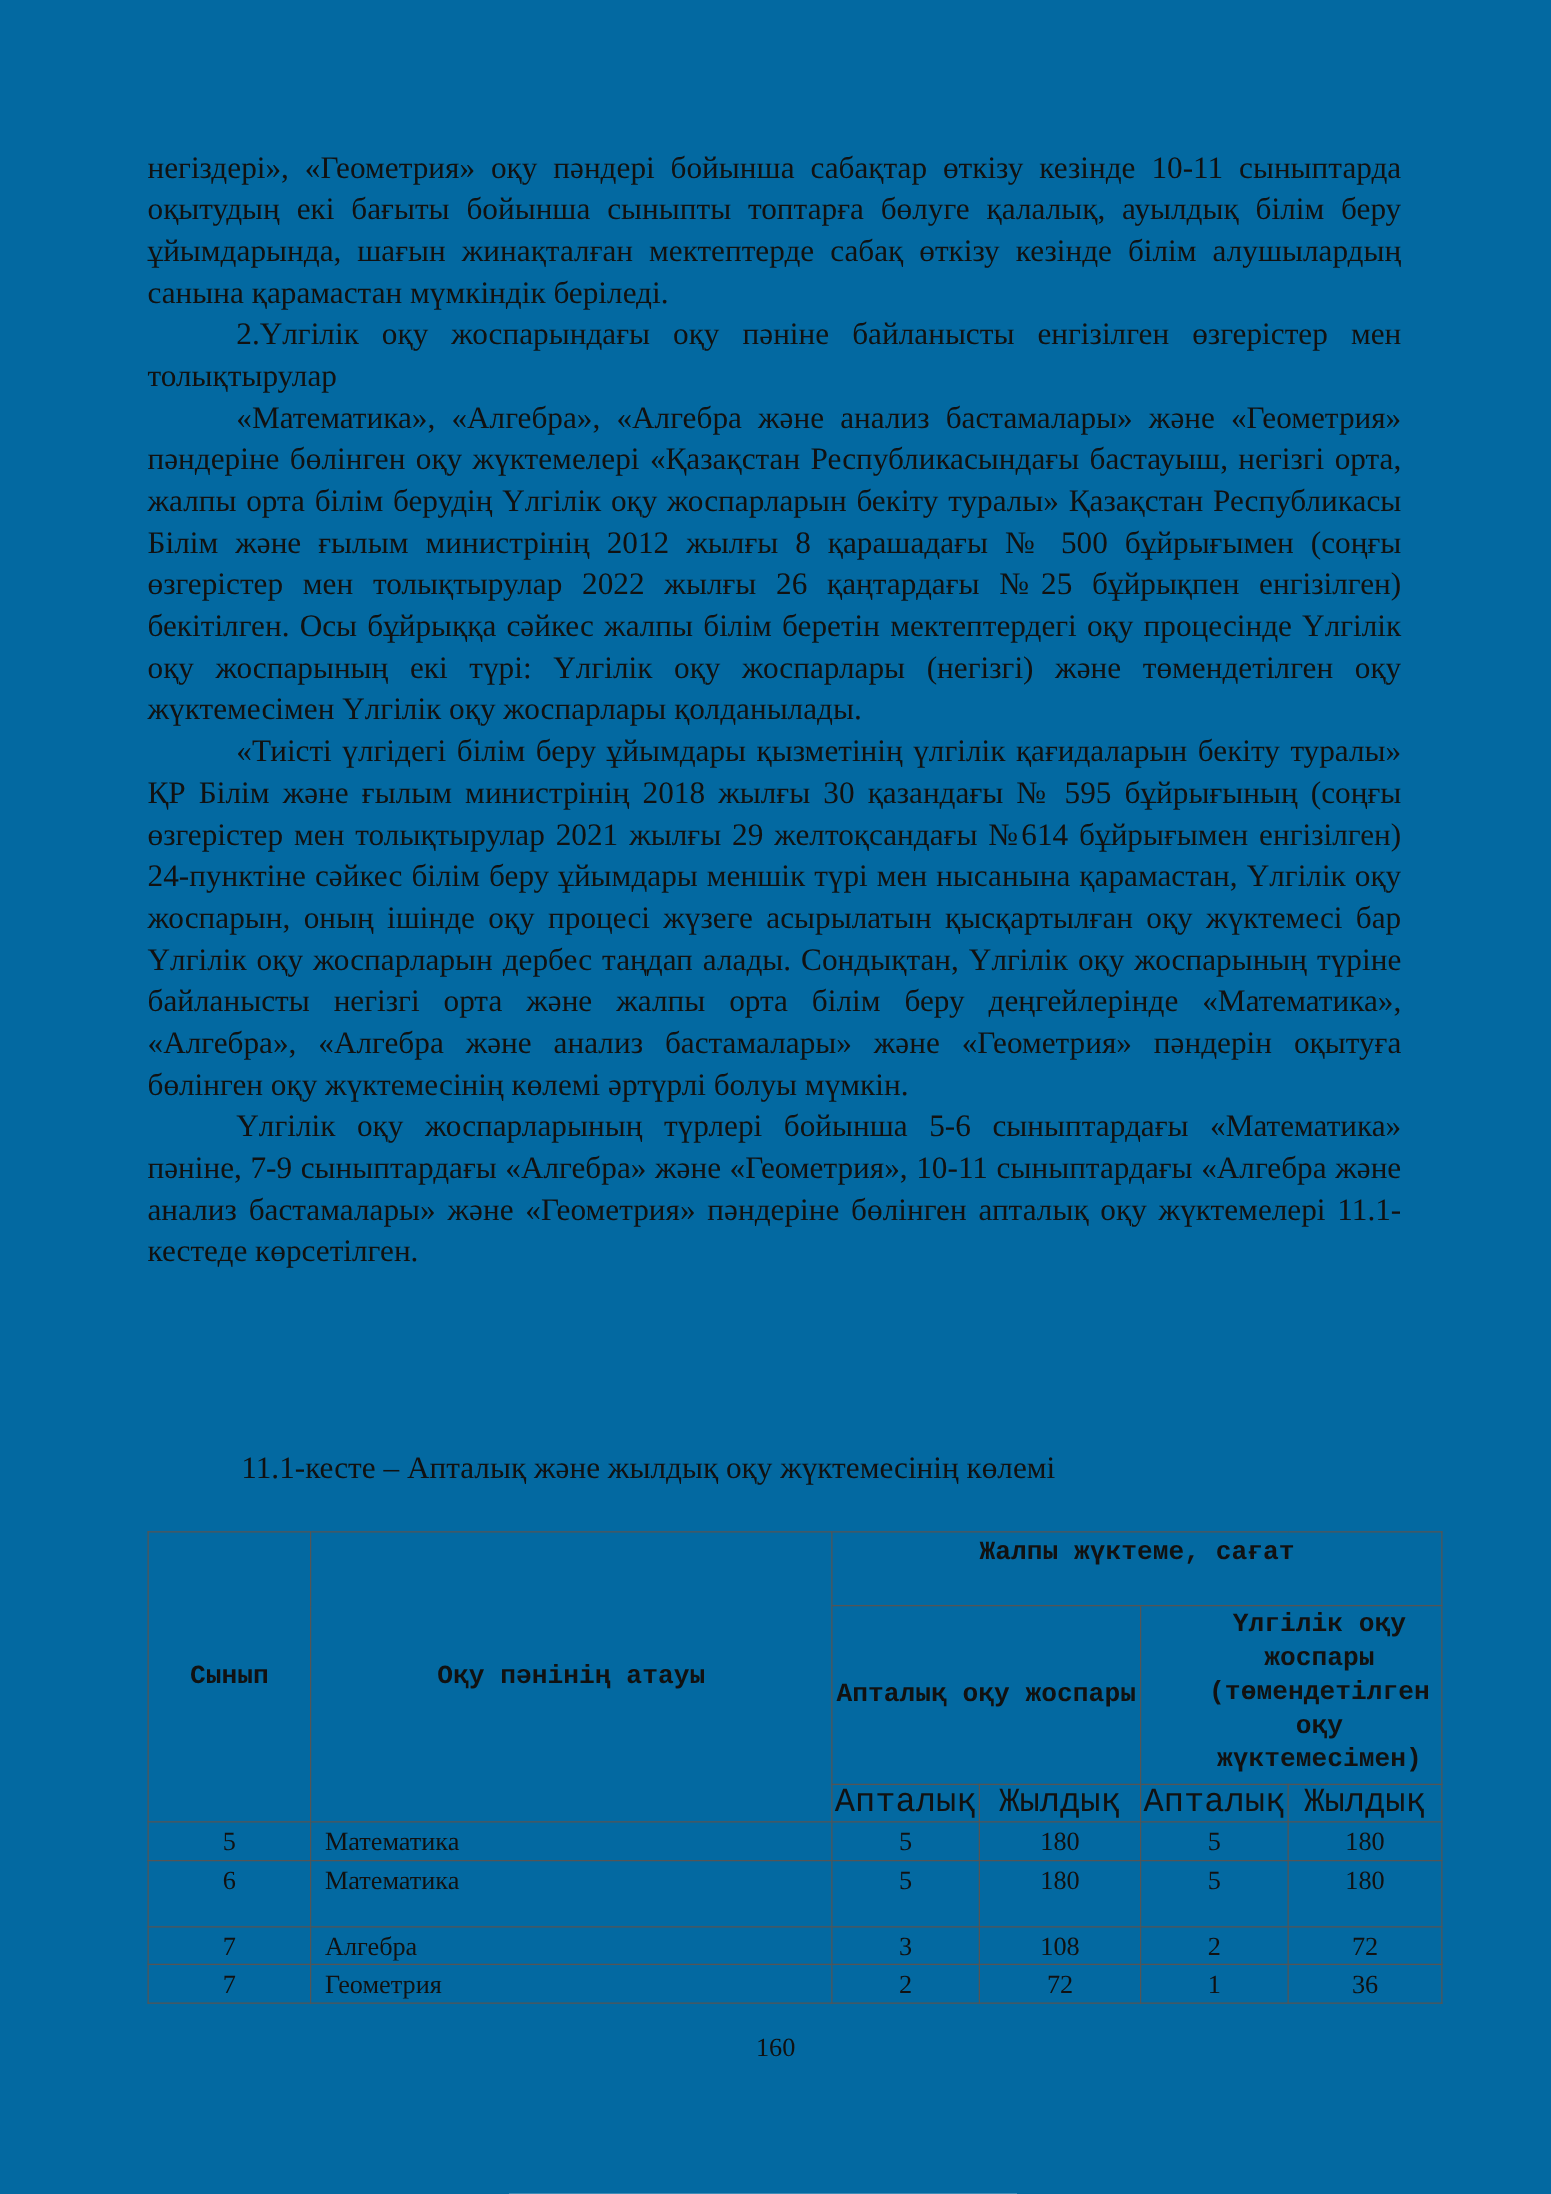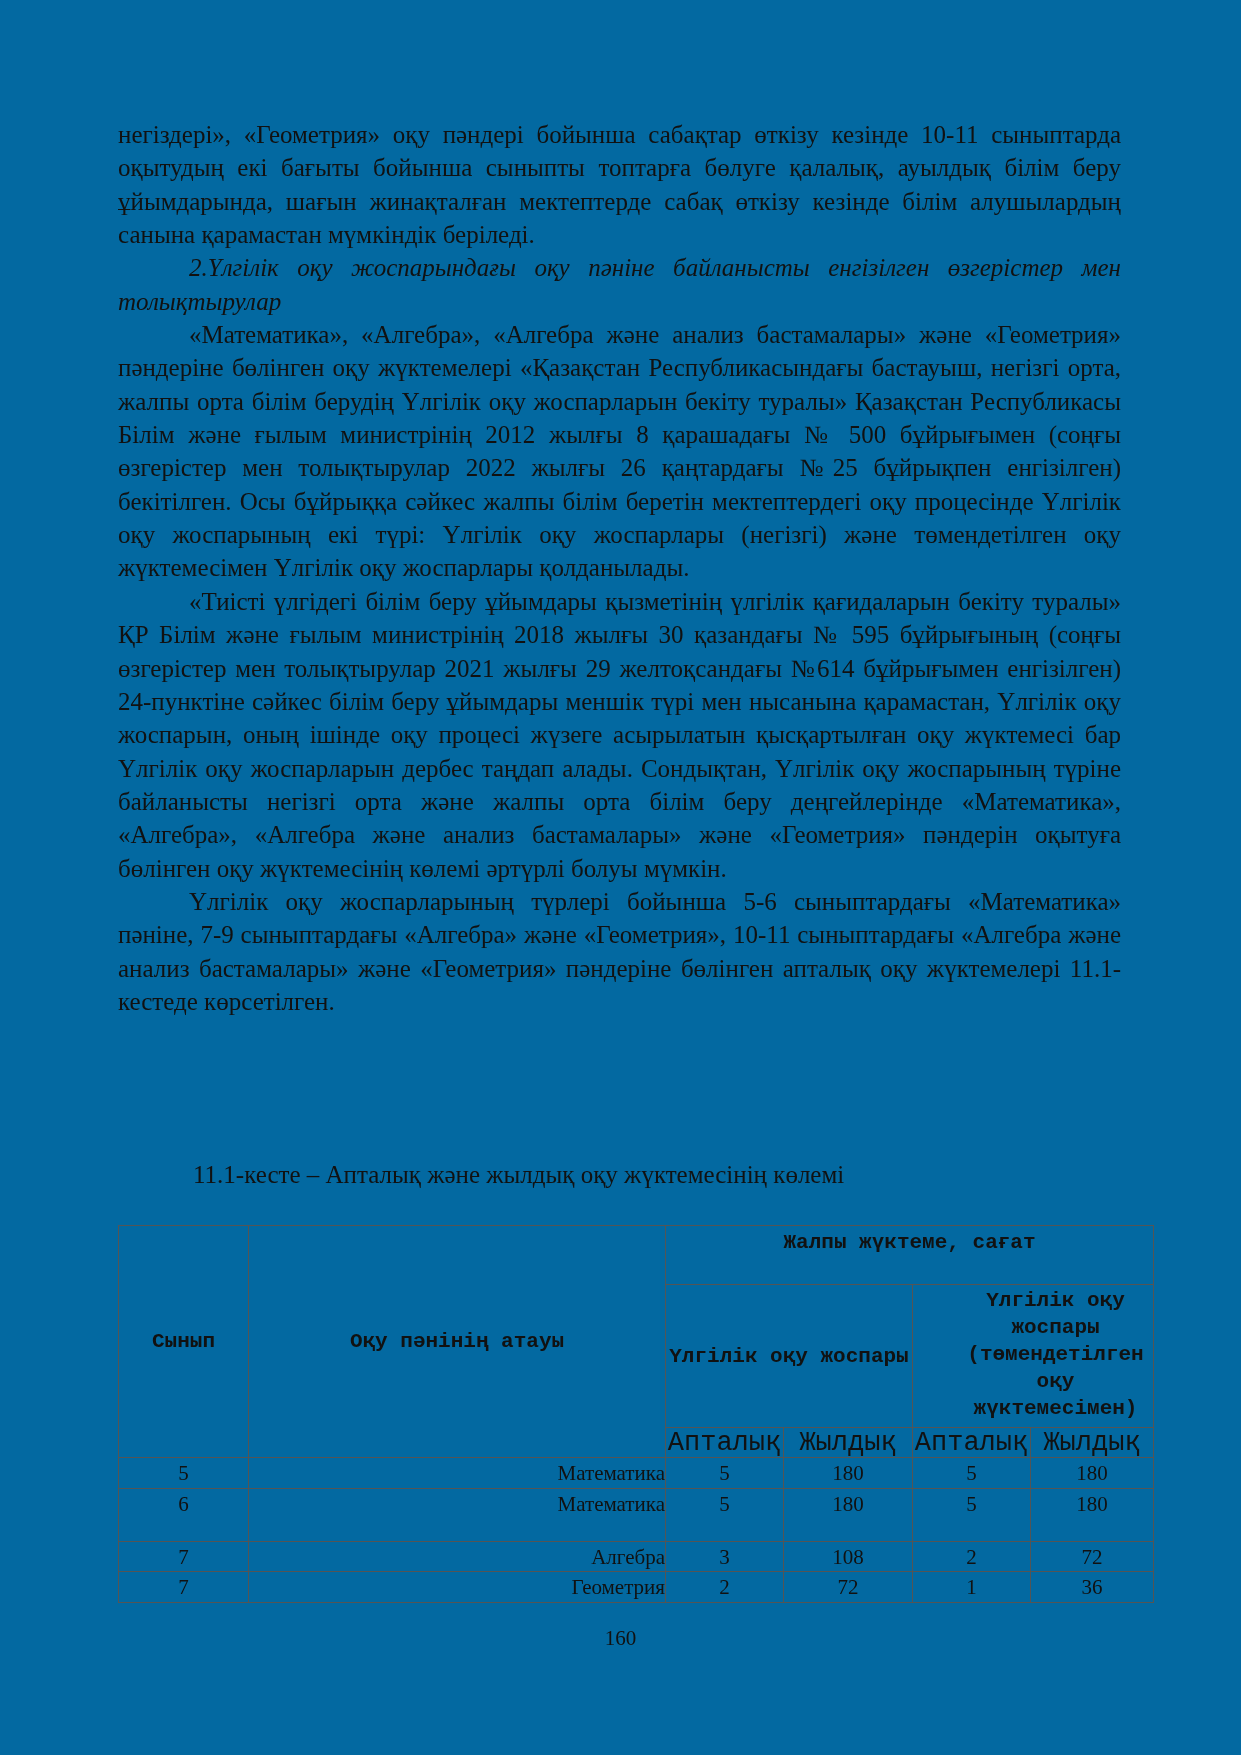--- a/index.html
+++ b/index.html
@@ -3,30 +3,30 @@
 <meta charset="utf-8">
 <style>
   html, body { margin: 0; padding: 0; background: #ffffff; }
   body { width: 1241px; height: 1755px; position: relative; overflow: hidden;
          font-family: "Liberation Serif", "DejaVu Serif", serif; color: #111; }
   .page { position: absolute; left: 0; top: 0; width: 1241px; height: 1755px; background: #0369a1; }
   .text-block { position: absolute; left: 118px; top: 118px; width: 1003px;
                 font-size: 25px; line-height: 33.35px; }
   .text-block p { margin: 0; text-align: justify; text-align-last: left; }
   .indent { text-indent: 71px; }
-  .italic { font-style: italic; }
+  .italic { }
   .caption { position: absolute; left: 193px; top: 1160px; font-size: 25px; line-height: 30px; white-space: nowrap; }
   table.load { position: absolute; left: 118px; top: 1225px; width: 1035px;
                border-collapse: collapse; font-size: 21px; table-layout: fixed; }
   table.load td, table.load th { border: 1.5px solid #555; padding: 0; }
   table.load th { font-weight: bold; text-align: center; vertical-align: middle; line-height: 27px; font-family: Liberation Mono, monospace; }
   table.load th.sub { font-weight: normal; vertical-align: bottom; line-height: 26px; padding-bottom: 1px; font-size: 27px; }
   table.load td { line-height: 26px; vertical-align: top; padding-top: 2px; }
   td.num { text-align: center; }
-  td.subj { text-align: right; padding-left: 11px !important; }
+  td.subj { text-align: left; padding-left: 11px !important; }
   .page-number { position: absolute; left: 0; width: 1241px; top: 1626px; text-align: center; font-size: 21px; }
 </style>
 </head>
 <body>
 
 <div class="page">
 
   <div class="text-block">
     <p>негіздері», «Геометрия» оқу пәндері бойынша сабақтар өткізу кезінде 10-11 сыныптарда оқытудың екі бағыты бойынша сыныпты топтарға бөлуге қалалық, ауылдық білім беру ұйымдарында, шағын жинақталған мектептерде сабақ өткізу кезінде білім алушылардың санына қарамастан мүмкіндік беріледі.</p>
     <p class="indent italic">2.Үлгілік оқу жоспарындағы  оқу пәніне байланысты енгізілген өзгерістер мен толықтырулар</p>
@@ -46,21 +46,21 @@
       <col style="width:118px">
       <col style="width:123px">
     </colgroup>
     <thead>
       <tr style="height:59px">
         <th rowspan="3">Сынып</th>
         <th rowspan="3">Оқу пәнінің атауы</th>
         <th colspan="4" style="vertical-align:top;padding-top:3px;">Жалпы жүктеме, сағат</th>
       </tr>
       <tr style="height:143px">
-        <th colspan="2">Үлгілік оқу жоспары</th>
+        <th colspan="2">Апталық оқу жоспары</th>
         <th colspan="2" style="vertical-align:top;padding-top:2px;padding-left:45px;">Үлгілік оқу жоспары (төмендетілген оқу жүктемесімен)</th>
       </tr>
       <tr style="height:30px">
         <th class="sub">Апталық</th>
         <th class="sub">Жылдық</th>
         <th class="sub">Апталық</th>
         <th class="sub">Жылдық</th>
       </tr>
     </thead>
     <tbody>

